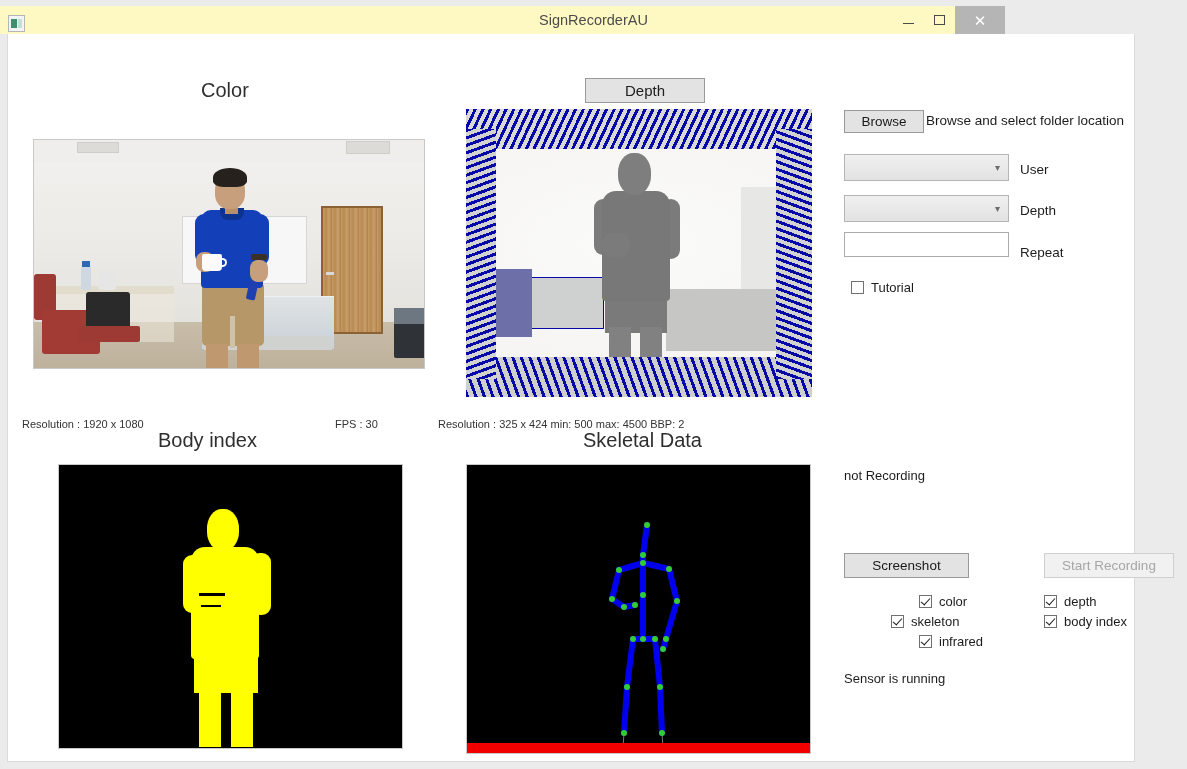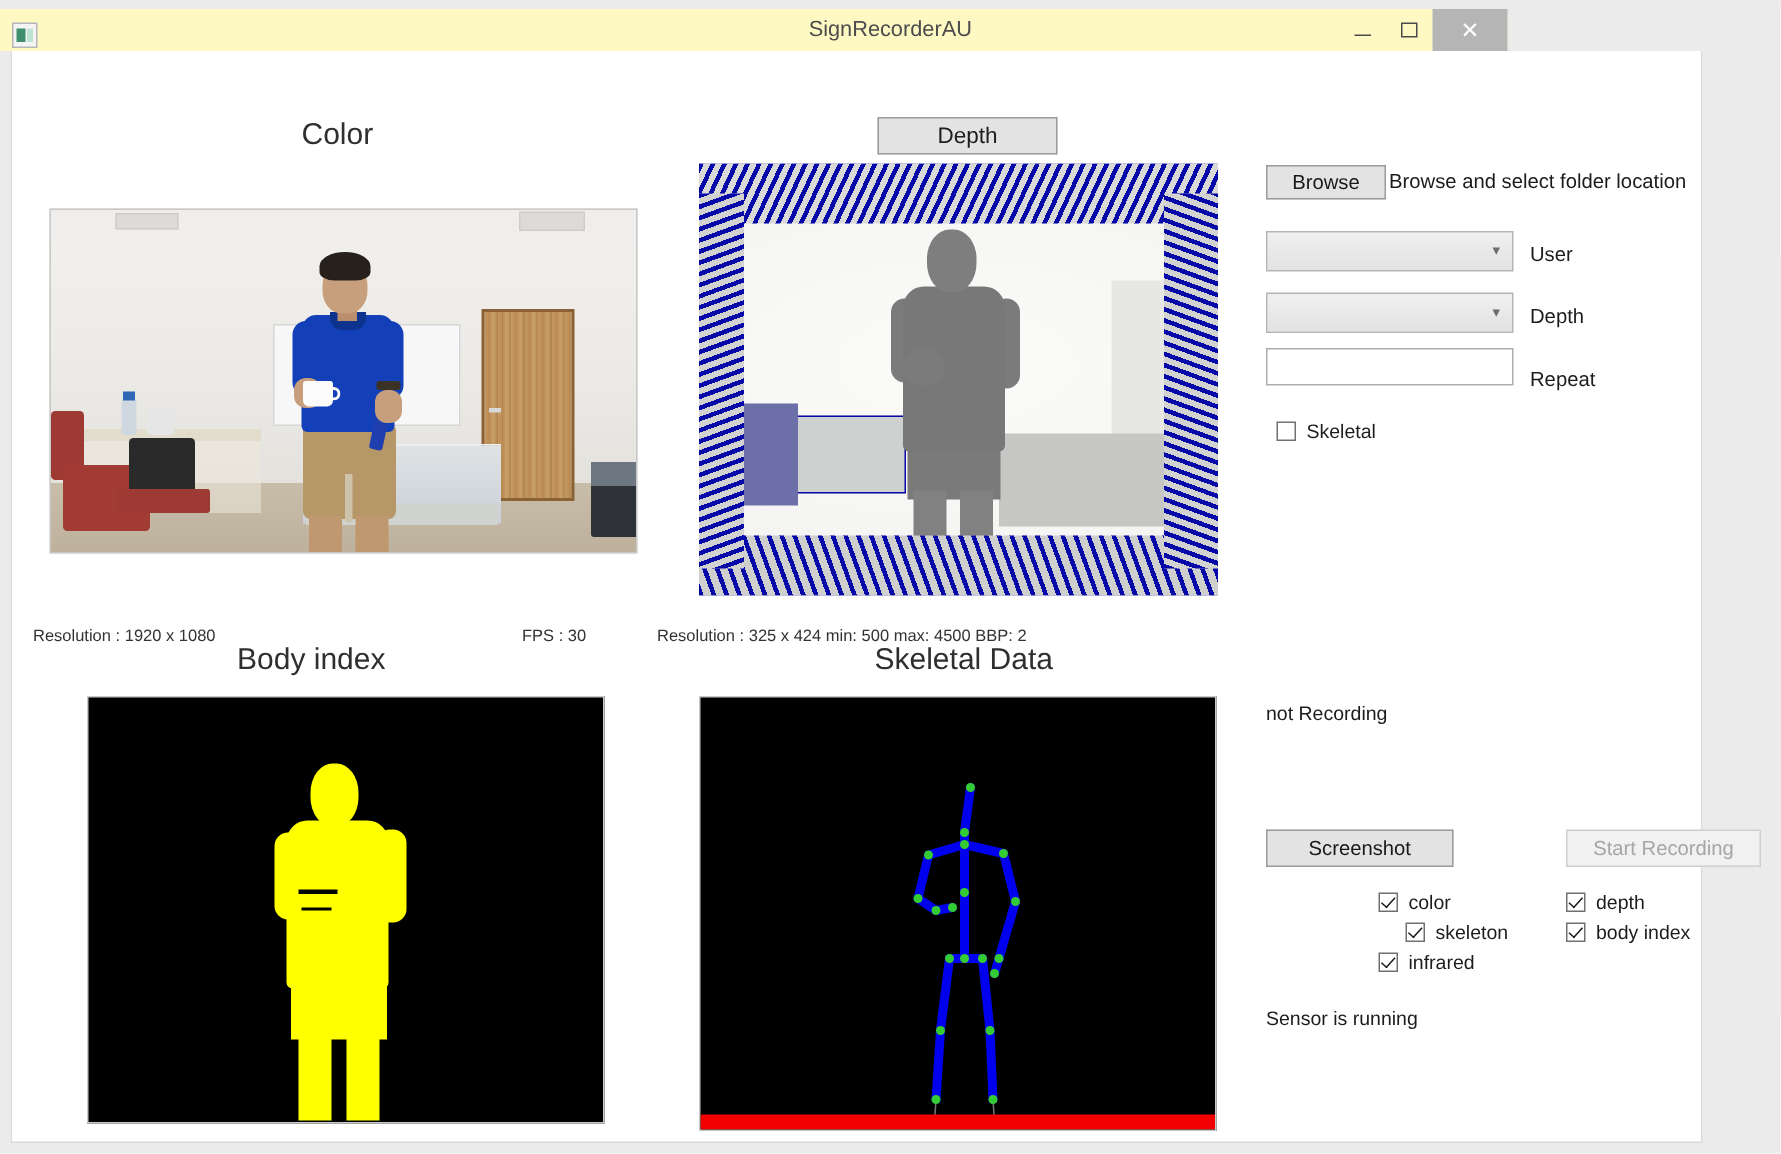--- a/index.html
+++ b/index.html
@@ -359,21 +359,21 @@
         <div class="p-hair"></div>
         <div class="p-phone"></div>
         <div class="p-handR"></div>
         <div class="p-watch"></div>
         <div class="p-handL"></div>
         <div class="p-mug"></div>
           <div class="p-mugh"></div>
       </div>
 
       <div class="meta" style="left:14px; top:384px;">Resolution :  1920 x 1080</div>
-      <div class="meta" style="left:340px; top:384px;text-align:right;">FPS :  30</div>
+      <div class="meta" style="left:327px; top:384px;text-align:right;">FPS :  30</div>
 
       <div class="depth-btn">Depth</div>
 
       <div class="frame" id="depth-frame">
         <div class="d-bg"></div>
         <div class="d-valid"></div>
         <div class="d-door"></div>
         <div class="d-bed"></div>
         <div class="d-desk"></div>
         <div class="d-chair"></div>
@@ -472,33 +472,33 @@
       <div class="combo" style="left:836px; top:161px; width:165px; height:27px;">
         <span class="chev">▾</span>
       </div>
       <div class="fieldlabel" style="left:1012px; top:169px;">Depth</div>
 
       <input class="textbox" type="text" style="left: 836px; top: 198px; width: 165px; height: 25px; padding: 0px 5px; font-size: 13px; font-family: &quot;Liberation Sans&quot;, sans-serif;" value="">
       <div class="fieldlabel" style="left:1012px; top:211px;">Repeat</div>
 
       <div class="cb-row" style="left:843px; top:246px;">
         <span class="cbox"></span>
-        <span>Skeletal</span>
+        <span>Tutorial</span>
       </div>
 
       <div class="statustext" style="left:836px; top:434px;">not Recording</div>
 
       <div class="btn" style="left:836px; top:519px; width:125px; height:25px;">Screenshot</div>
       <div class="btn disabled" style="left:1036px; top:519px; width:130px; height:25px;">Start Recording</div>
 
       <div class="cb-row" style="left:911px; top:560px;">
         <span class="cbox checked"></span>
         <span>color</span>
       </div>
-      <div class="cb-row" style="left:929px; top:580px;">
+      <div class="cb-row" style="left:883px; top:580px;">
         <span class="cbox checked"></span>
         <span>skeleton</span>
       </div>
       <div class="cb-row" style="left:911px; top:600px;">
         <span class="cbox checked"></span>
         <span>infrared</span>
       </div>
 
       <div class="cb-row" style="left:1036px; top:560px;">
         <span class="cbox checked"></span>

